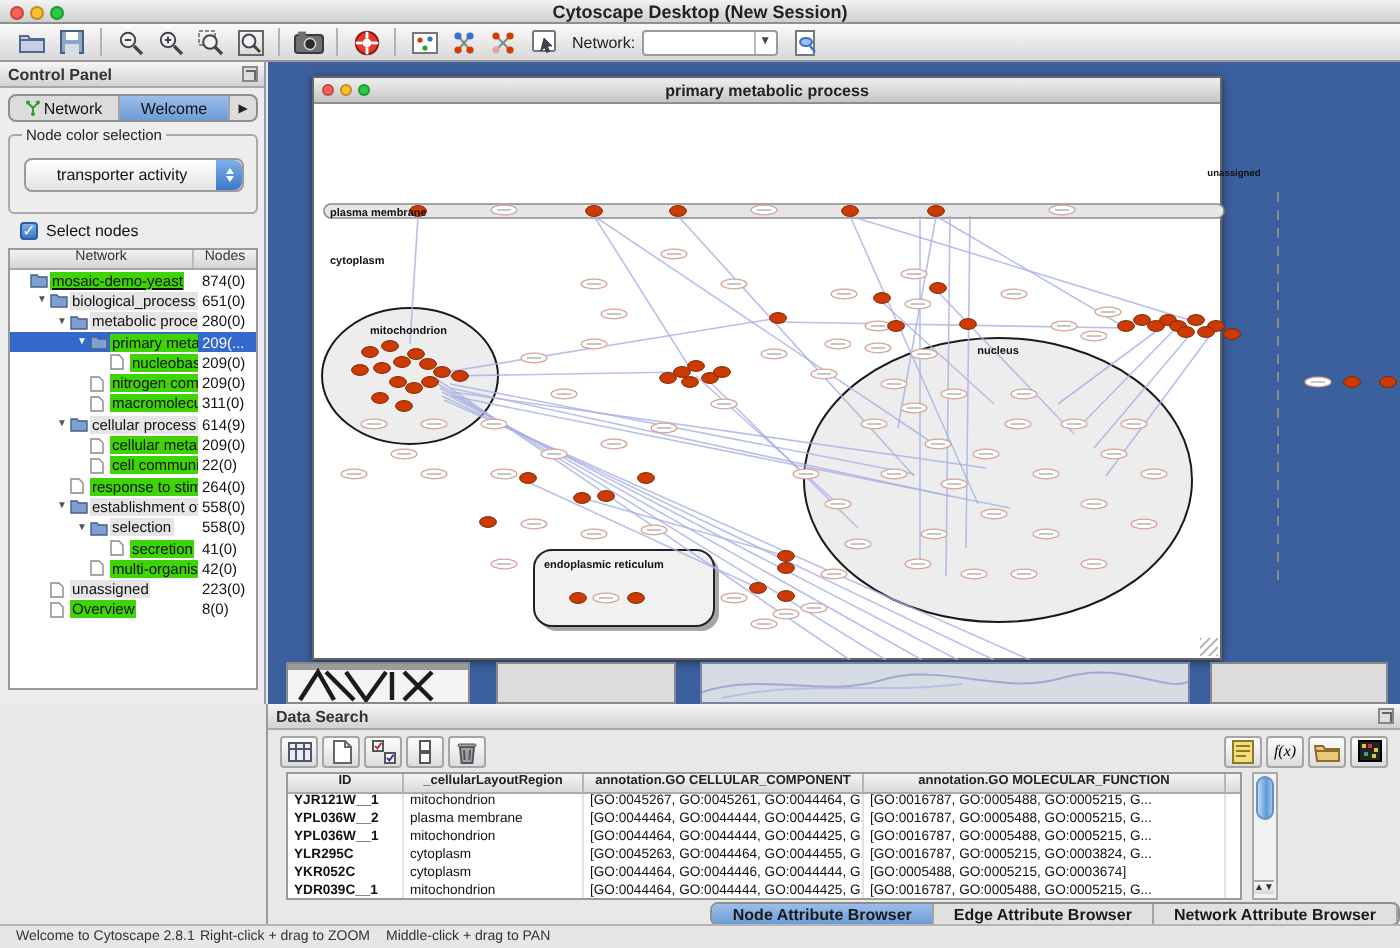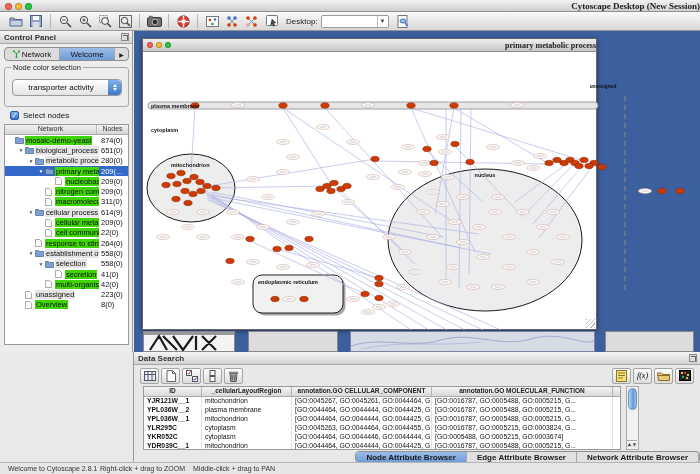--- a/index.html
+++ b/index.html
@@ -5,21 +5,21 @@
   * { margin:0; padding:0; box-sizing:border-box; }
   html,body { width:700px; height:474px; overflow:hidden; }
   body { font-family:"Liberation Sans", sans-serif; background:#e9e9e9; position:relative; font-size:8px; color:#111; }
 
   
   .titlebar { position:absolute; left:0; top:0; width:700px; height:12px;
     background:linear-gradient(#f2f2f2,#cfcfcf); border-bottom:1px solid #8f8f8f; }
   .lights { position:absolute; left:5px; top:3px; display:flex; gap:3px; }
   .light { width:7px; height:7px; border-radius:50%; border:0.5px solid rgba(0,0,0,.25); }
   .light.r { background:#ff6159; } .light.y { background:#ffbd2e; } .light.g { background:#28ca42; }
-  .win-title { position:absolute; left:0; right:0; top:1px; text-align:right; font-weight:bold; font-size:9px; color:#222;font-family:Liberation Serif, serif; }
+  .win-title { position:absolute; left:0; right:0; top:1px; text-align:center; font-weight:bold; font-size:9px; color:#222; }
 
   
   .toolbar { position:absolute; left:0; top:12px; width:700px; height:19px;
     background:linear-gradient(#fafafa,#d8d8d8); border-bottom:1px solid #979797;
     display:flex; align-items:center; padding-left:6px; }
   .tbtn { width:20px; height:17px; border:none; background:transparent; display:flex; align-items:center; justify-content:center; padding:0; }
   .tsep { width:1px; height:14px; background:#b4b4b4; margin:0 4px; }
   .search-lbl { font-size:8px; color:#222; margin:0 3px 0 4px; }
   .searchbox { width:68px; height:13px; background:#fff; border:1px solid #9b9b9b; border-radius:2px; position:relative; font-size:8px; }
   .searchbox .arrow { position:absolute; right:0; top:0; width:11px; height:11px; border-left:1px solid #bbb; color:#444; font-size:6px; text-align:center; line-height:11px; }
@@ -63,21 +63,21 @@
   .tri { width:8px; font-size:5px; color:#555; text-align:center; flex:0 0 8px; }
   .trow.sel .tri { color:#fff; }
   .ticon { flex:0 0 10px; height:8px; }
   .tlabel { padding:0 1px; overflow:hidden; }
   .tlabel.green { background:#3ed406; } .tlabel.red { background:#e5e5e5; }
   .tnum { position:absolute; left:96px; color:#111; }
   .trow.sel .tnum { color:#fff; }
 
   
   .desktop { position:absolute; left:134px; top:0; width:566px; height:321px; background:#3c5f9d; }
-  .iframe { position:absolute; left:8px; top:7px; width:455px; height:292px; border:1px solid #666; background:#22c55e;
+  .iframe { position:absolute; left:22px; top:7px; width:455px; height:292px; border:1px solid #666; background:#22c55e;
     box-shadow:0 1px 4px rgba(0,0,0,.5); }
   .if-title { height:13px; background:linear-gradient(#efefef,#c6c6c6); border-bottom:1px solid #8f8f8f; position:relative; }
   .if-title .win-title { font-size:8px; top:2px; }
   .if-title .lights { left:4px; top:3px; } .if-title .light { width:6px; height:6px; }
   .canvas { position:absolute; left:0; top:13px; right:0; bottom:0; background:#fff; }
   .canvas svg { position:absolute; left:0; top:0; }
   .grip { position:absolute; right:1px; bottom:1px; width:9px; height:9px;
     background:repeating-linear-gradient(135deg,#bbb 0 1px,transparent 1px 3px); }
 
   .frag { position:absolute; top:300px; height:21px; overflow:hidden; }
@@ -220,21 +220,21 @@
         <circle cx="10" cy="10" r="1.8" fill="#d23c00"></circle>
         <circle cx="3" cy="10" r="1.8" fill="#e9a0a0"></circle>
       </svg>
     </button>
   <button class="tbtn">
       <svg width="13" height="13" viewBox="0 0 13 13">
         <rect x="0.5" y="0.5" width="11" height="10" rx="1" fill="#fff" stroke="#777"></rect>
         <path d="M6,4 l4,4 h-2.4 l1.2,2.6 -1.4,0.7 -1.2,-2.6 -1.8,1.8 z" fill="#445" stroke="#223" stroke-width="0.4"></path>
       </svg>
     </button>
-  <span class="search-lbl">Desktop:</span>
+  <span class="search-lbl">Network:</span>
   <span class="searchbox"><span></span><span class="arrow">▼</span></span>
   <button class="tbtn" style="margin-left:4px">
       <svg width="12" height="13" viewBox="0 0 12 13">
         <rect x="1" y="0.5" width="9" height="12" fill="#fff" stroke="#777"></rect>
         <ellipse cx="6" cy="6" rx="3" ry="2" fill="#9dc0ea" stroke="#3a6fd0"></ellipse>
         <line x1="8" y1="8" x2="10.5" y2="11" stroke="#3a6fd0" stroke-width="1.2"></line>
       </svg>
     </button>
 </div>
 
@@ -285,21 +285,21 @@
         <span class="c1">Network</span>
         <span class="c2">Nodes</span>
       </div>
       <div id="tree-body">
           <div class="trow">
             <span style="flex: 0 0 2px;"></span>
             <span class="tri"></span>
             <span class="ticon"><svg width="9" height="8" viewBox="0 0 9 8">
                 <path d="M0.5,1.5 h3 l0.8,1 h4.2 v5 h-8 z" fill="#7f9fd0" stroke="#44608c" stroke-width="0.7"></path>
               </svg></span>
-            <span class="tlabel green" style="max-width: 74px;">mosaic-demo-yeast</span>
+            <span class="tlabel green" style="max-width: 74px; text-decoration: underline;">mosaic-demo-yeast</span>
             <span class="tnum">874(0)</span>
           </div>
           <div class="trow">
             <span style="flex: 0 0 12px;"></span>
             <span class="tri">▼</span>
             <span class="ticon"><svg width="9" height="8" viewBox="0 0 9 8">
                 <path d="M0.5,1.5 h3 l0.8,1 h4.2 v5 h-8 z" fill="#7f9fd0" stroke="#44608c" stroke-width="0.7"></path>
               </svg></span>
             <span class="tlabel red" style="max-width: 64px;">biological_process</span>
             <span class="tnum">651(0)</span>

